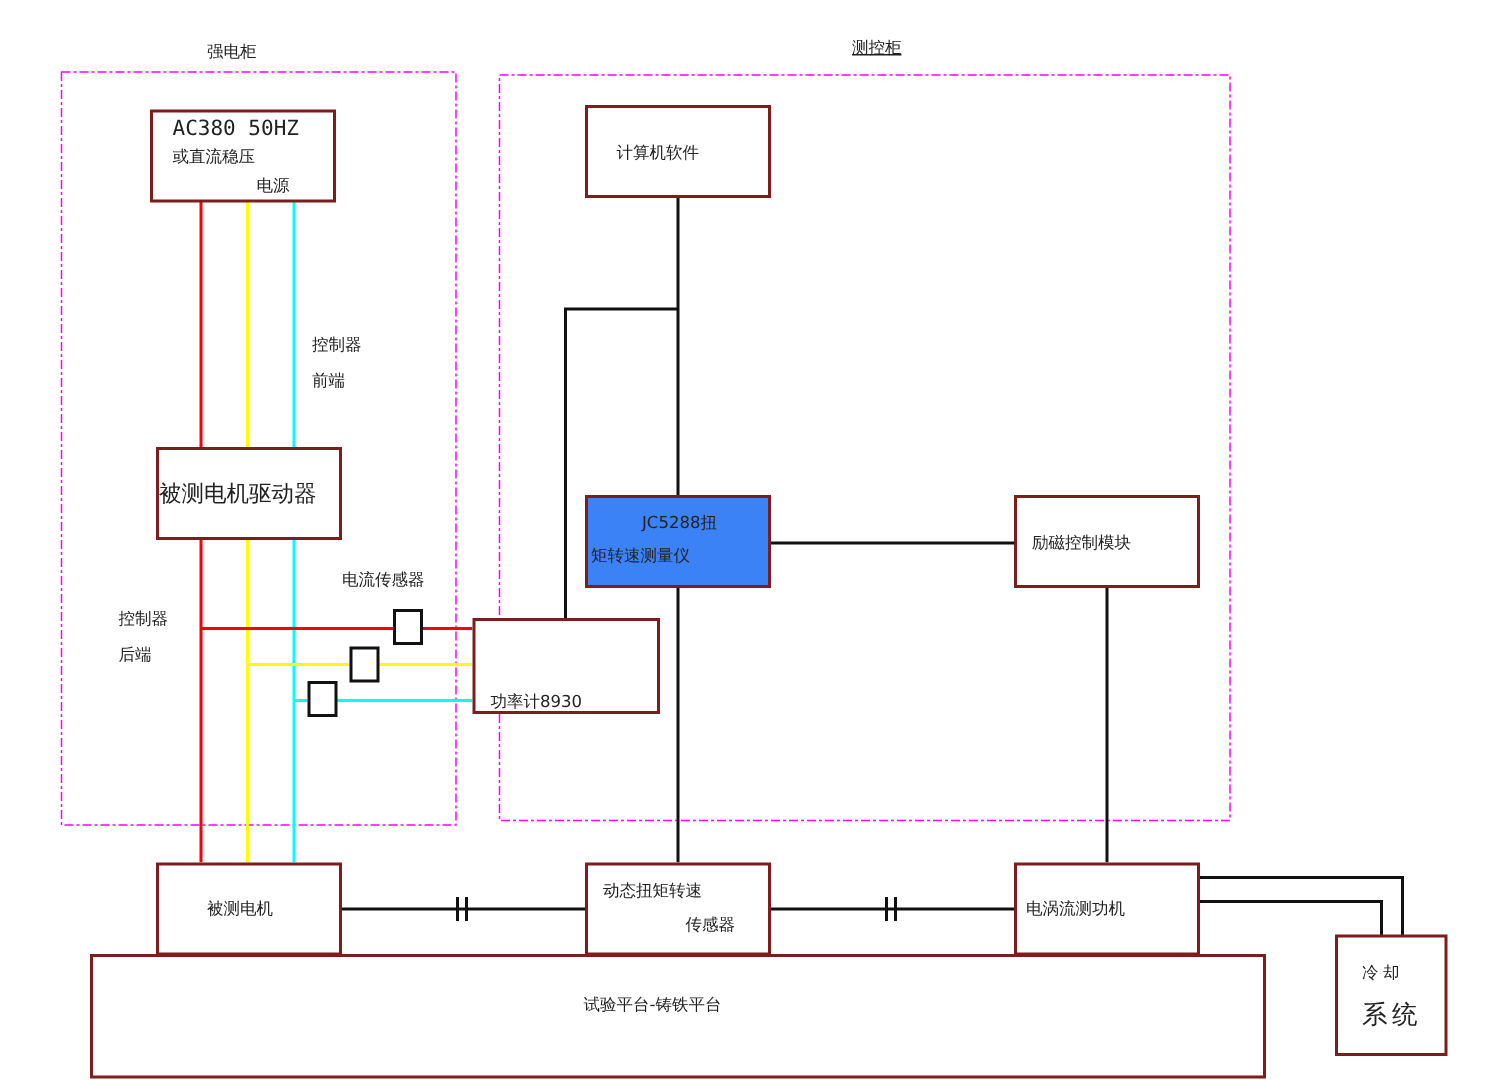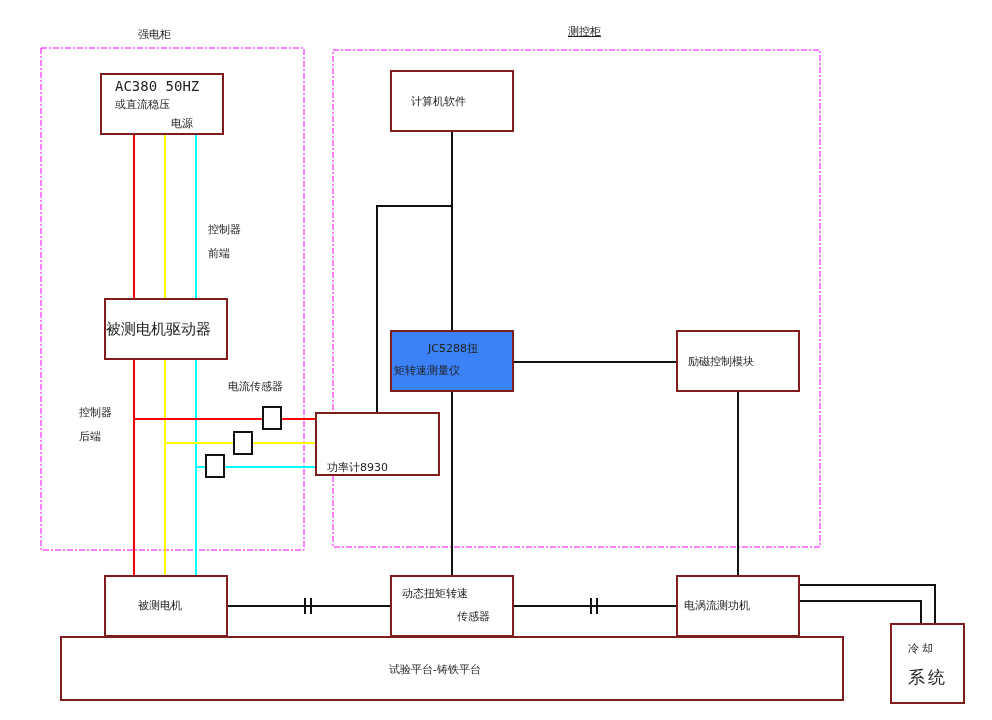--- a/index.html
+++ b/index.html
@@ -92,20 +92,20 @@
 
 <div class="box" style="left:390px;top:575px;width:124px;height:62px;background:#fff;">
   <div class="lbl" style="left:10px;top:7px;">动态扭矩转速</div>
   <div class="lbl" style="left:65px;top:30px;">传感器</div>
 </div>
 
 <div class="box" style="left:676px;top:575px;width:124px;height:62px;background:#fff;">
   <div class="lbl" style="left:6px;top:19px;">电涡流测功机</div>
 </div>
 
-<div class="box" style="left:60px;top:636px;width:784px;height:65px;text-align:center;">
+<div class="box" style="left:60px;top:636px;width:784px;height:83px;text-align:center;">
   <div class="lbl" style="left:327px;top:22px;">试验平台-铸铁平台</div>
 </div>
 
 <div class="box" style="left:890px;top:623px;width:75px;height:81px;">
   <div class="lbl" style="left:16px;top:14px;font-size:11px;letter-spacing:3px;">冷却</div>
   <div class="lbl" style="left:16px;top:42px;font-size:17px;letter-spacing:3px;">系统</div>
 </div>
 
 </body></html>

